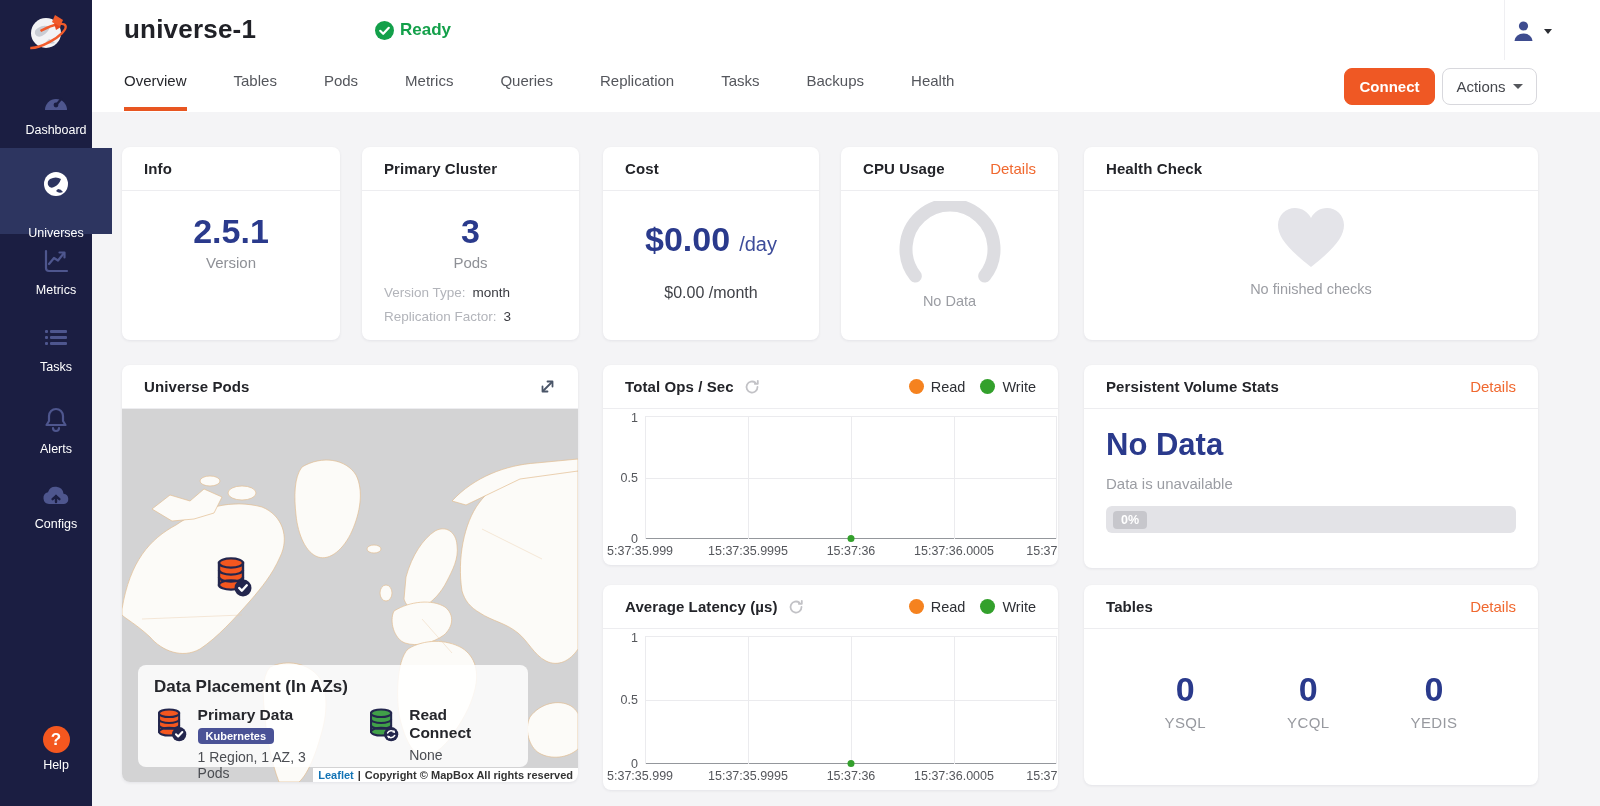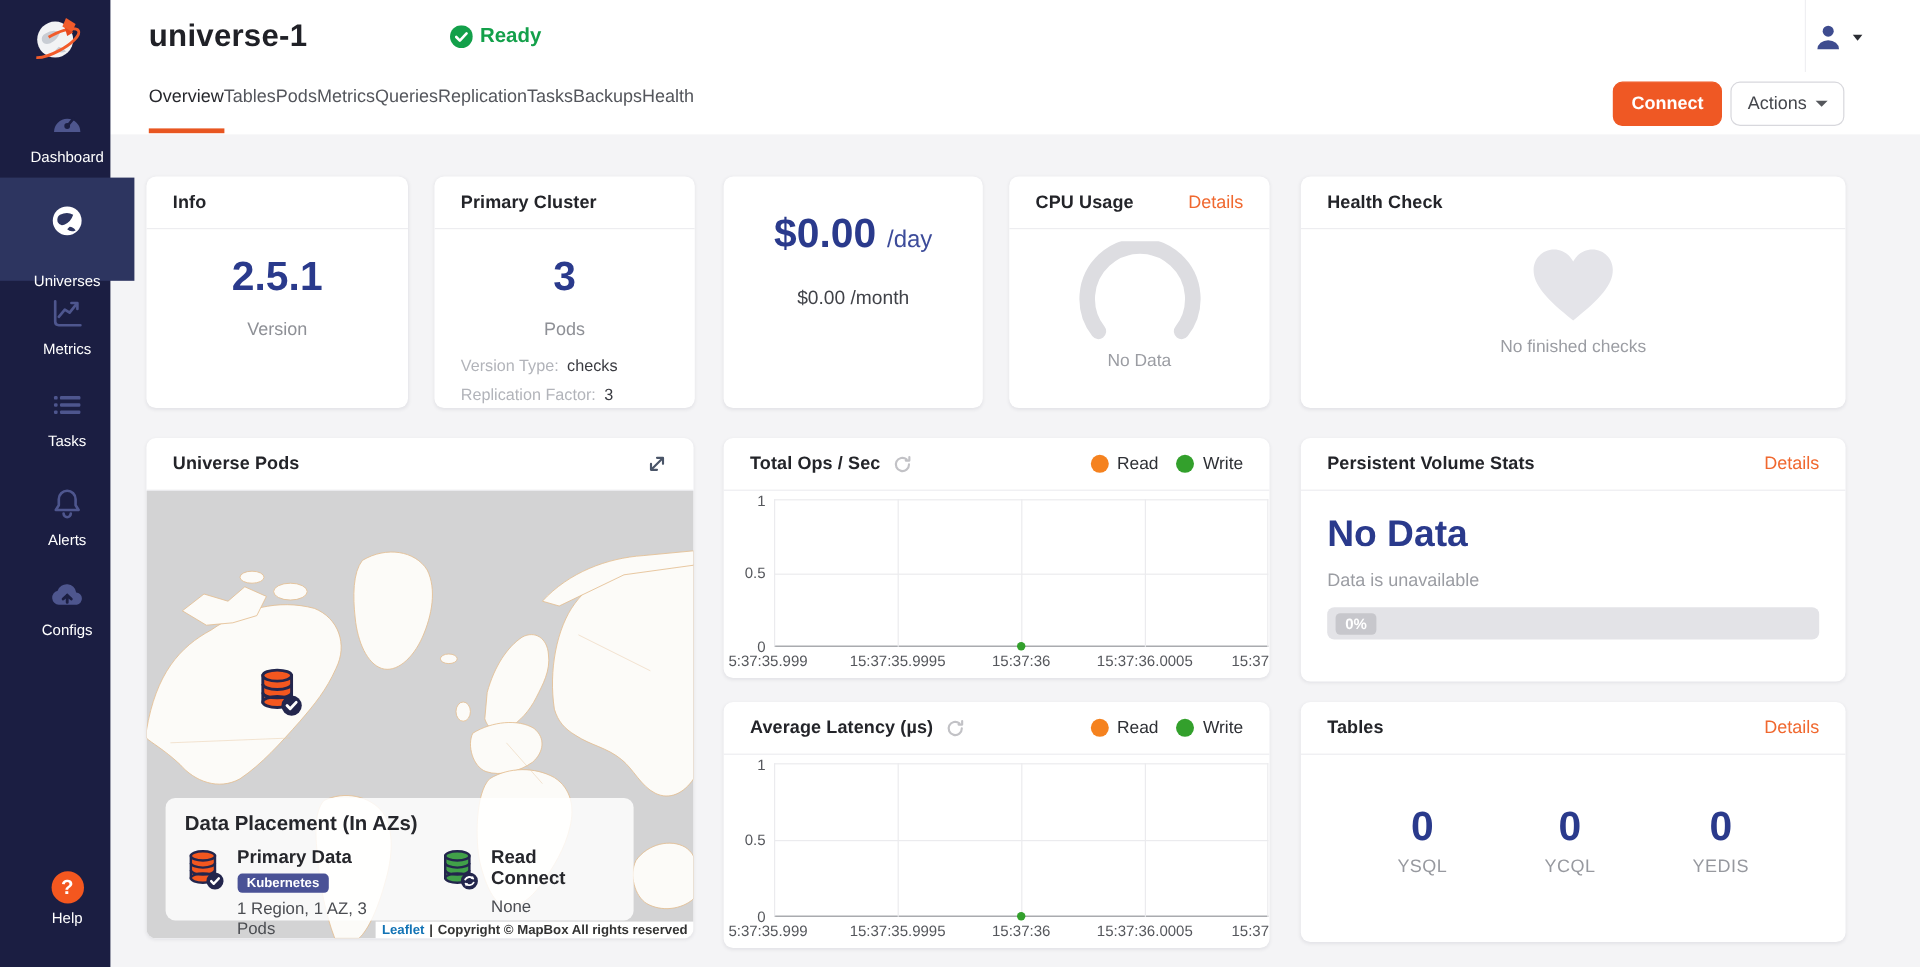--- a/index.html
+++ b/index.html
@@ -23,21 +23,21 @@
   .ni-tasks     { top:319px; height:62px; }
   .ni-alerts    { top:397px; height:62px; }
   .ni-configs   { top:476px; height:62px; }
   .ni-help      { top:718px; height:66px; }
   .help-circle { width:27px; height:27px; border-radius:50%; background:#F4571F; color:#fff; font-weight:bold; font-size:17px; display:flex; align-items:center; justify-content:center; }
   
   .topbar { position:absolute; left:92px; top:0; width:1508px; height:112px; background:#ffffff; z-index:20; }
   .page-title { position:absolute; left:32px; top:14px; font-size:26px; font-weight:800; letter-spacing:0.2px; color:#202127; }
   .ready-badge { position:absolute; left:283px; top:20px; display:flex; align-items:center; gap:6px; }
   .ready-badge span { color:#13A04A; font-size:17px; font-weight:bold; }
-  .tabs { position:absolute; left:32px; top:72px; display:flex; }
+  .tabs { position:absolute; left:32px; top:72px; display:flex; gap:47px; }
   .tab { font-size:15px; color:#54565c; padding-bottom:18px; cursor:pointer; white-space:nowrap; }
   .tab.active { color:#26272c; border-bottom:4px solid #E85621; }
   .hdr-buttons { position:absolute; right:63px; top:68px; display:flex; gap:7px; }
   .btn { height:37px; border-radius:8px; font-size:15px; display:flex; align-items:center; justify-content:center; cursor:pointer; }
   .btn-connect { width:91px; background:#EF5824; color:#fff; font-weight:bold; border:1px solid #EF5824; }
   .btn-actions { width:95px; background:#fff; color:#45474d; border:1px solid #d8d8dd; gap:7px; }
   .caret { width:0; height:0; border-left:5px solid transparent; border-right:5px solid transparent; border-top:5px solid #55575c; }
   .avatar-zone { position:absolute; right:48px; top:20px; display:flex; align-items:center; gap:9px; cursor:pointer; }
   .avatar-zone .caret { border-top-color:#2b2d33; border-left-width:4px; border-right-width:4px; }
   .hdr-divider { position:absolute; left:1412px; top:0; height:60px; border-left:1px solid #efeff2; }
@@ -50,21 +50,21 @@
   .c-primary { left:362px; top:147px; width:217px; height:193px; }
   .c-cost    { left:603px; top:147px; width:216px; height:193px; }
   .c-cpu     { left:841px; top:147px; width:217px; height:193px; }
   .c-health  { left:1084px;top:147px; width:454px; height:193px; }
   .c-pods    { left:122px; top:365px; width:456px; height:417px; }
   .c-ops     { left:603px; top:365px; width:455px; height:200px; }
   .c-pvs     { left:1084px;top:365px; width:454px; height:203px; }
   .c-lat     { left:603px; top:585px; width:455px; height:205px; }
   .c-tables  { left:1084px;top:585px; width:454px; height:200px; }
   .big-num { font-size:34px; font-weight:bold; color:#2A3A8C; line-height:1.1; }
-  .num-caption { font-size:15px; color:#8e9096; margin-top:16px; }
+  .num-caption { font-size:15px; color:#8e9096; margin-top:4px; }
   .center-col { display:flex; flex-direction:column; align-items:center; }
   .c-info .center-col, .c-primary .center-col { margin-top:22px; }
   .kv-rows { margin:14px 22px 0; display:flex; flex-direction:column; gap:9px; }
   .kv-row { font-size:13.5px; color:#b2b4ba; }
   .kv-row b { color:#3a3b41; font-weight:normal; margin-left:7px; }
   .cost-line { display:flex; align-items:baseline; gap:9px; margin-top:30px; }
   .cost-unit { font-size:20px; color:#3D4C9A; }
   .cost-month { font-size:16px; color:#404248; margin-top:26px; }
   .empty-text { font-size:14.5px; color:#9b9da3; }
   .gauge-wrap { display:flex; flex-direction:column; align-items:center; margin-top:10px; }
@@ -250,26 +250,29 @@
 
 <section class="card c-primary">
   <div class="card-head">
       <span class="card-title">Primary Cluster</span>
     </div>
   <div class="center-col">
     <span class="big-num">3</span>
     <span class="num-caption">Pods</span>
   </div>
   <div class="kv-rows">
-    <div class="kv-row"><span>Version Type:</span><b>checks</b></div>
+    <div class="kv-row"><span>Version Type:</span><b>month</b></div>
     <div class="kv-row"><span>Replication Factor:</span><b>3</b></div>
   </div>
 </section>
 
 <section class="card c-cost">
+  <div class="card-head">
+      <span class="card-title">Cost</span>
+    </div>
   <div class="center-col">
     <div class="cost-line">
       <span class="big-num">$0.00</span>
       <span class="cost-unit">/day</span>
     </div>
     <span class="cost-month">$0.00 /month</span>
   </div>
 </section>
 
 <section class="card c-cpu">

